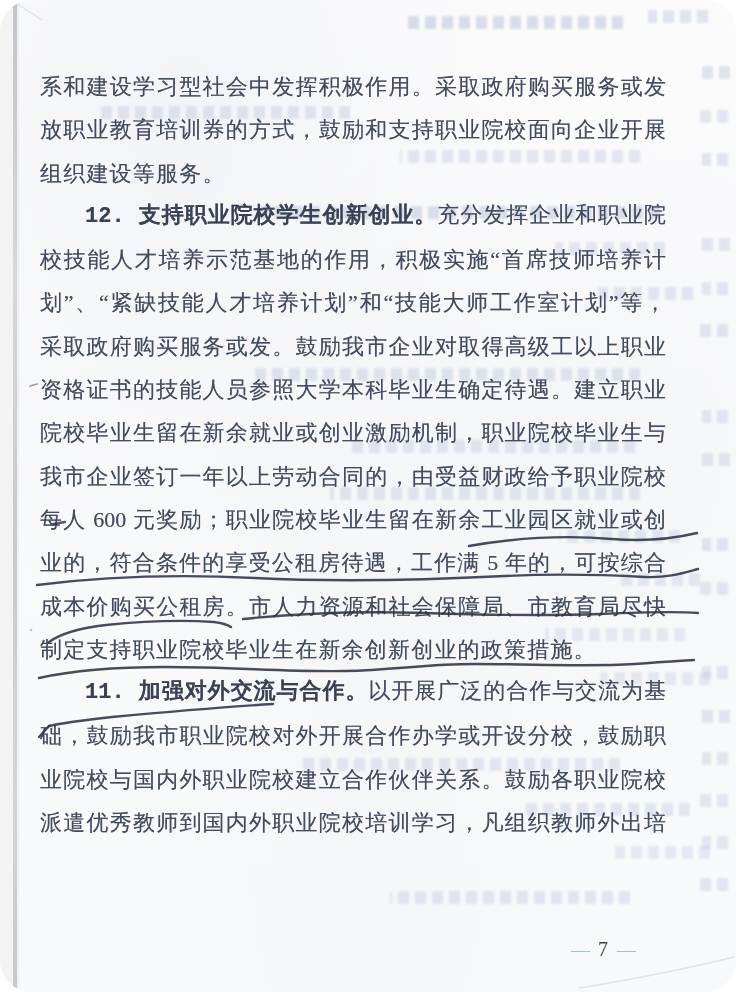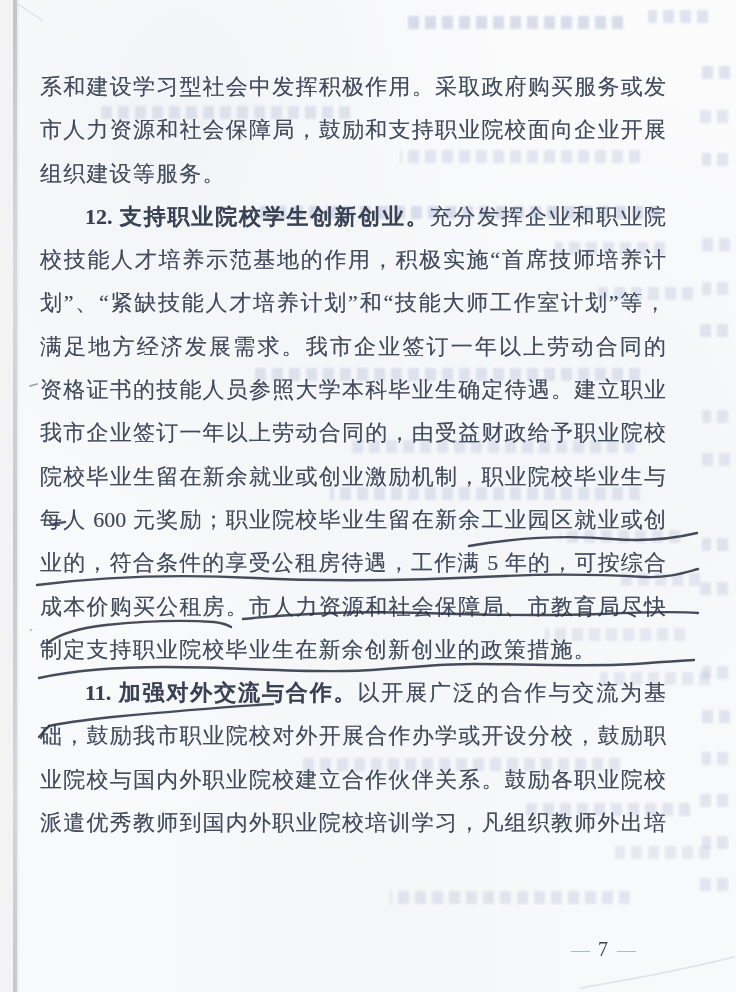--- a/index.html
+++ b/index.html
@@ -8,37 +8,38 @@
     font-family:"Liberation Serif","DejaVu Serif",serif;
     background:#ffffff;
   }
   .page{
     position:relative;width:736px;height:992px;overflow:hidden;
     background:
       radial-gradient(ellipse at 25% 12%, rgba(236,238,243,.55), transparent 42%),
       radial-gradient(ellipse at 78% 45%, rgba(238,240,245,.45), transparent 48%),
       radial-gradient(ellipse at 50% 85%, rgba(240,241,245,.4), transparent 50%),
       linear-gradient(#fbfbfc,#f8f9fa);
+    border-radius: 32px;
   }
   
   .edge-outer{position:absolute;left:0;top:0;width:13px;height:992px;background:#f3f3f4;}
   .edge-line{position:absolute;left:13px;top:0;width:4px;height:992px;opacity:.7;
     background:linear-gradient(180deg,#a9adb4,#c7cacf 28%,#b0b4ba 55%,#c3c6cb 80%,#aeb2b8);}
   .edge-line2{position:absolute;left:17px;top:0;width:2px;height:992px;opacity:.35;background:#dadce0;}
 
   
   .text-block{
     position:absolute;left:40px;top:65px;width:626px;
     font-size:22px;line-height:43.3px;color:var(--ink-text,#424c5f);
     text-shadow:0 0 .5px rgba(66,76,95,.55);
   }
   .line{height:43.3px;white-space:nowrap;}
   .line.j{text-align:justify;text-align-last:justify;white-space:normal;}
   .line.end{text-align:left;letter-spacing:1.2px;}
-  .line.ind{padding-left:45px;}
+  .line.ind{padding-left:45px;font-family:Liberation Mono, monospace;}
   .seg.bold{font-weight:bold;color:#394254;}
 
   
   .pen-layer{position:absolute;left:0;top:0;pointer-events:none;}
   .pen{stroke:var(--ink-pen,#2d3344);stroke-width:2.4;fill:none;
     stroke-linecap:round;stroke-linejoin:round;opacity:.88;}
   .scratch{stroke:#ced2d9;stroke-width:1.4;fill:none;stroke-linecap:round;opacity:.6;}
 
   
   .bleed{position:absolute;height:13px;filter:blur(1.1px);transform:scaleX(-1);
@@ -92,29 +93,29 @@
       <div class="bleed" style="left: 702px; top: 666px; width: 26px; opacity: 0.3;"></div>
       <div class="bleed" style="left: 700px; top: 710px; width: 30px; opacity: 0.32;"></div>
       <div class="bleed" style="left: 702px; top: 752px; width: 26px; opacity: 0.3;"></div>
       <div class="bleed" style="left: 700px; top: 794px; width: 28px; opacity: 0.3;"></div>
       <div class="bleed" style="left: 702px; top: 836px; width: 26px; opacity: 0.3;"></div>
       <div class="bleed" style="left: 700px; top: 878px; width: 28px; opacity: 0.3;"></div>
     </div>
 
   <div class="text-block" id="text-block">
       <div class="line j"><span class="seg">系和建设学习型社会中发挥积极作用。采取政府购买服务或发</span></div>
-      <div class="line j"><span class="seg">市人力资源和社会保障局，鼓励和支持职业院校面向企业开展</span></div>
+      <div class="line j"><span class="seg">放职业教育培训券的方式，鼓励和支持职业院校面向企业开展</span></div>
       <div class="line end"><span class="seg">组织建设等服务。</span></div>
       <div class="line j ind"><span class="seg bold">12. 支持职业院校学生创新创业。</span><span class="seg">充分发挥企业和职业院</span></div>
       <div class="line j"><span class="seg">校技能人才培养示范基地的作用，积极实施“首席技师培养计</span></div>
       <div class="line j"><span class="seg">划”、“紧缺技能人才培养计划”和“技能大师工作室计划”等，</span></div>
-      <div class="line j"><span class="seg">满足地方经济发展需求。我市企业签订一年以上劳动合同的</span></div>
+      <div class="line j"><span class="seg">采取政府购买服务或发。鼓励我市企业对取得高级工以上职业</span></div>
       <div class="line j"><span class="seg">资格证书的技能人员参照大学本科毕业生确定待遇。建立职业</span></div>
+      <div class="line j"><span class="seg">院校毕业生留在新余就业或创业激励机制，职业院校毕业生与</span></div>
       <div class="line j"><span class="seg">我市企业签订一年以上劳动合同的，由受益财政给予职业院校</span></div>
-      <div class="line j"><span class="seg">院校毕业生留在新余就业或创业激励机制，职业院校毕业生与</span></div>
       <div class="line j"><span class="seg">每人 600 元奖励；职业院校毕业生留在新余工业园区就业或创</span></div>
       <div class="line j"><span class="seg">业的，符合条件的享受公租房待遇，工作满 5 年的，可按综合</span></div>
       <div class="line j"><span class="seg">成本价购买公租房。市人力资源和社会保障局、市教育局尽快</span></div>
       <div class="line end"><span class="seg">制定支持职业院校毕业生在新余创新创业的政策措施。</span></div>
       <div class="line j ind"><span class="seg bold">11. 加强对外交流与合作。</span><span class="seg">以开展广泛的合作与交流为基</span></div>
       <div class="line j"><span class="seg">础，鼓励我市职业院校对外开展合作办学或开设分校，鼓励职</span></div>
       <div class="line j"><span class="seg">业院校与国内外职业院校建立合作伙伴关系。鼓励各职业院校</span></div>
       <div class="line j"><span class="seg">派遣优秀教师到国内外职业院校培训学习，凡组织教师外出培</span></div>
     </div>
 

